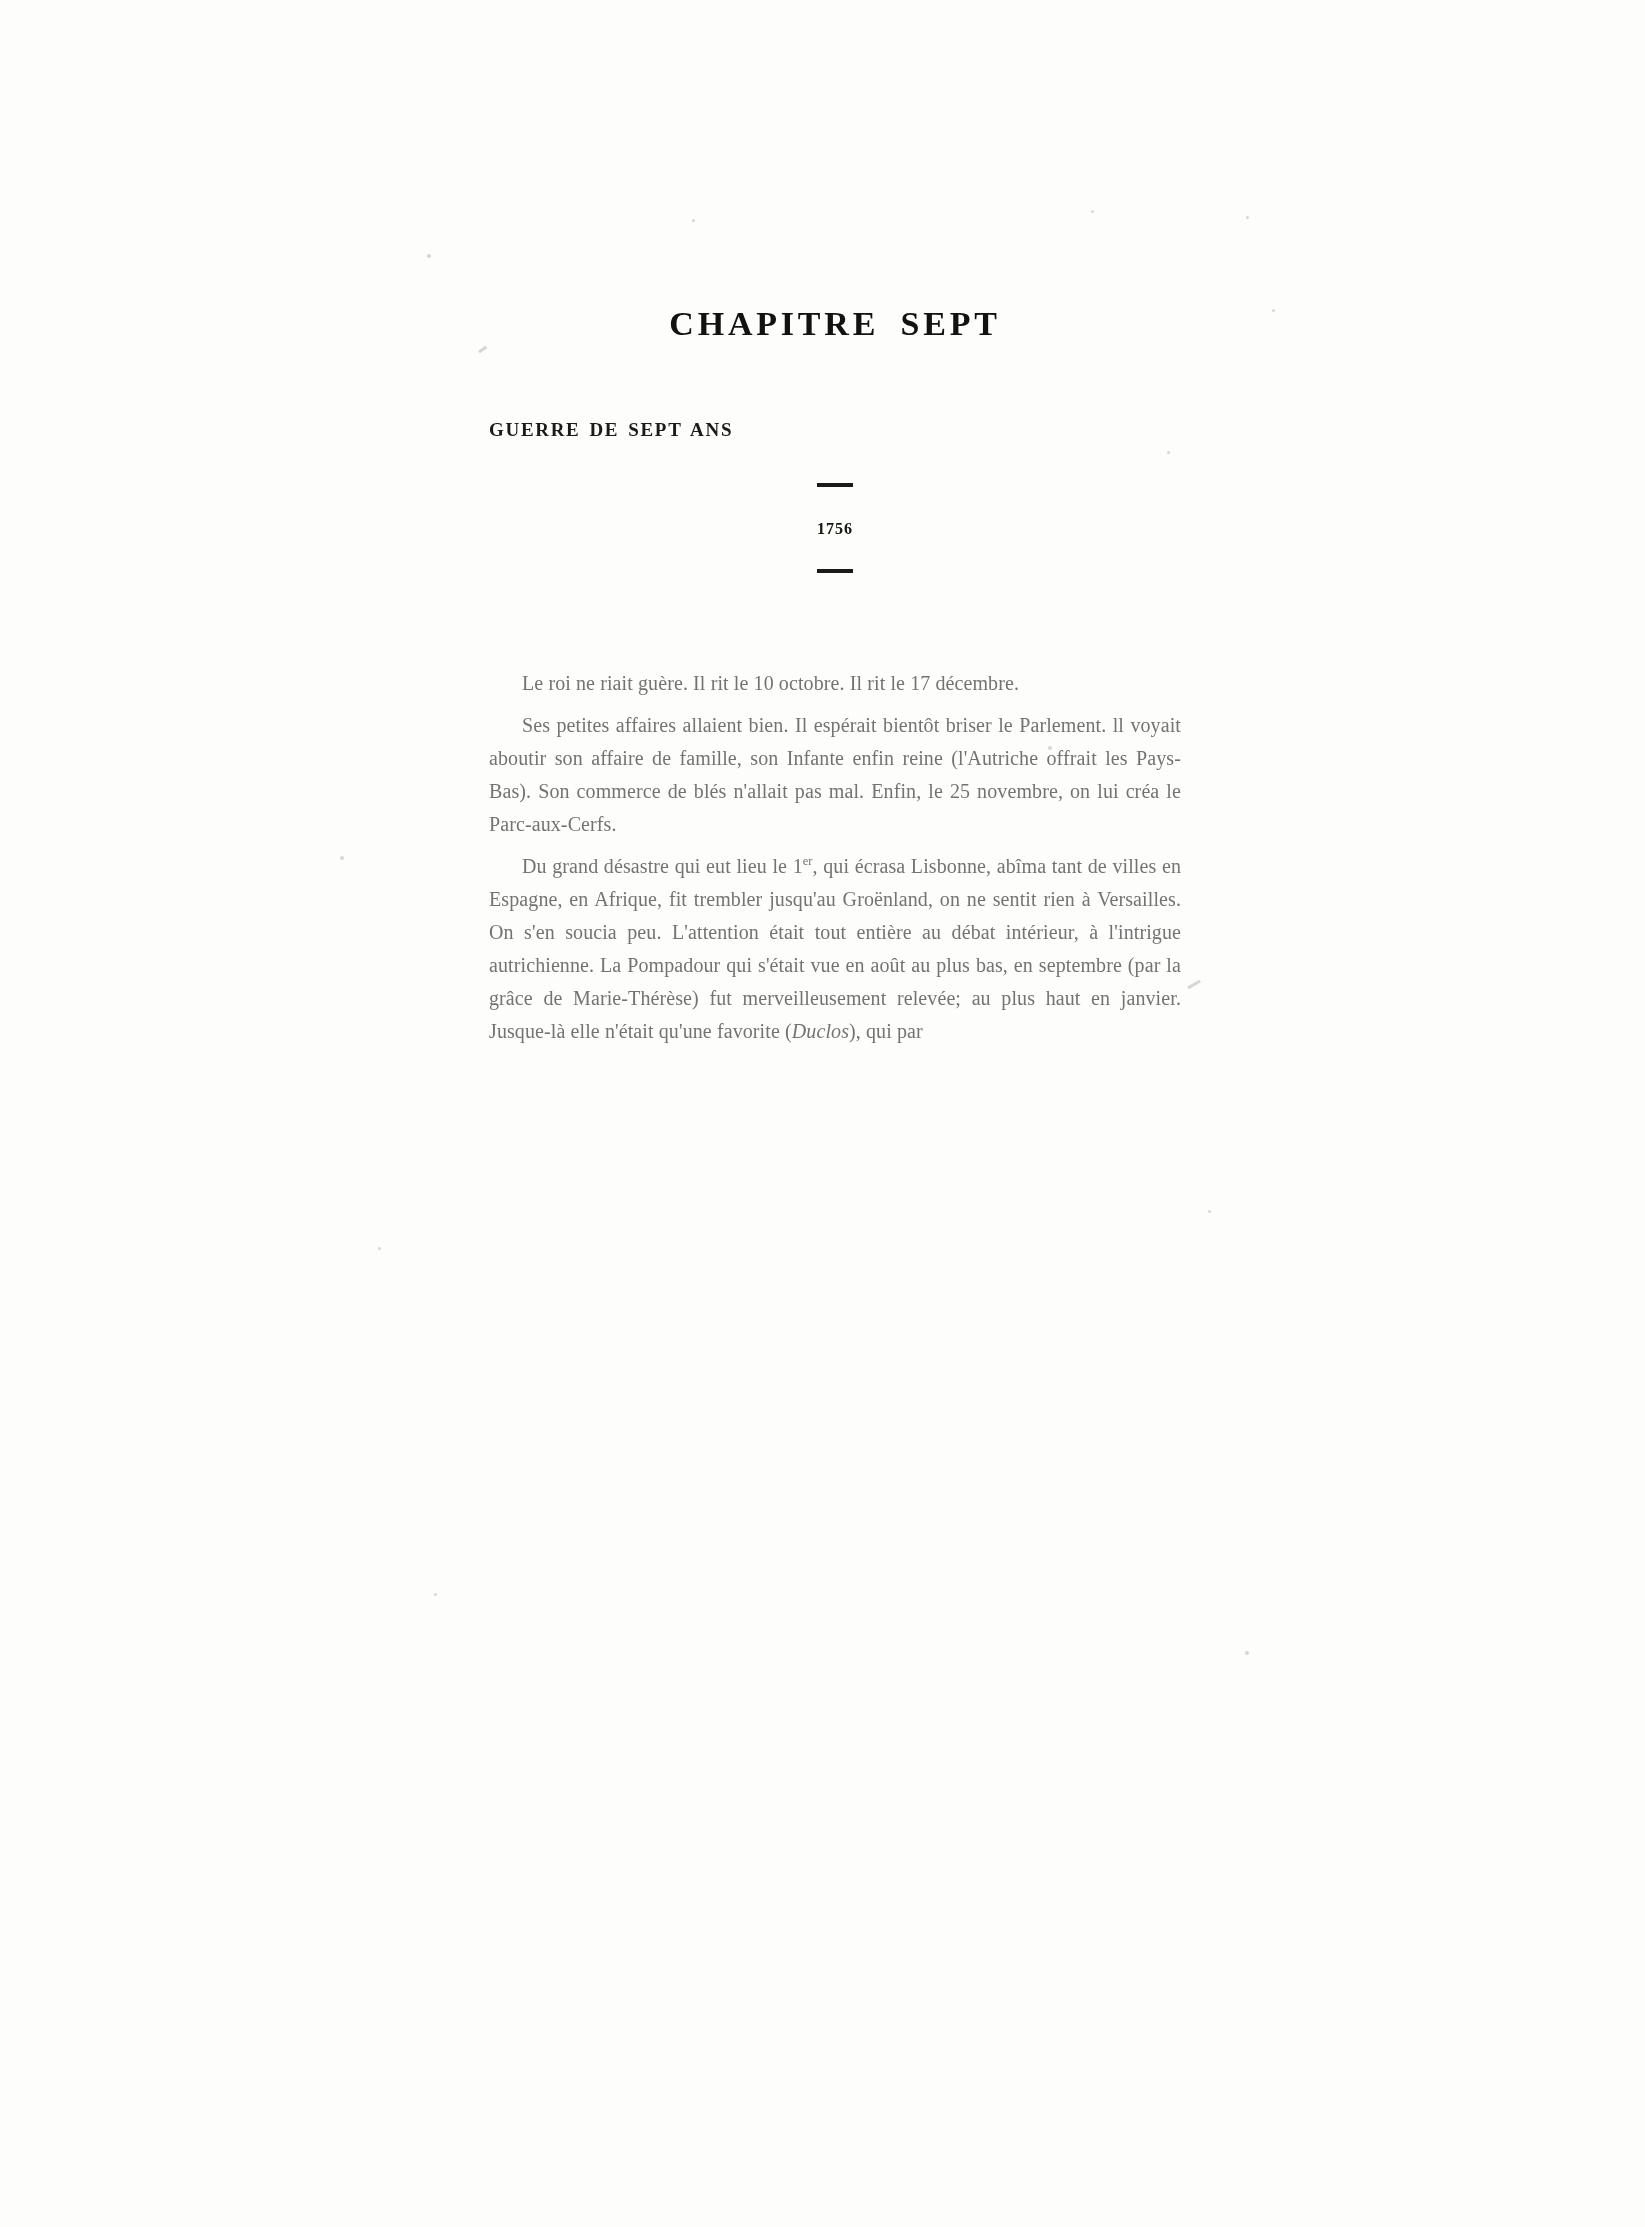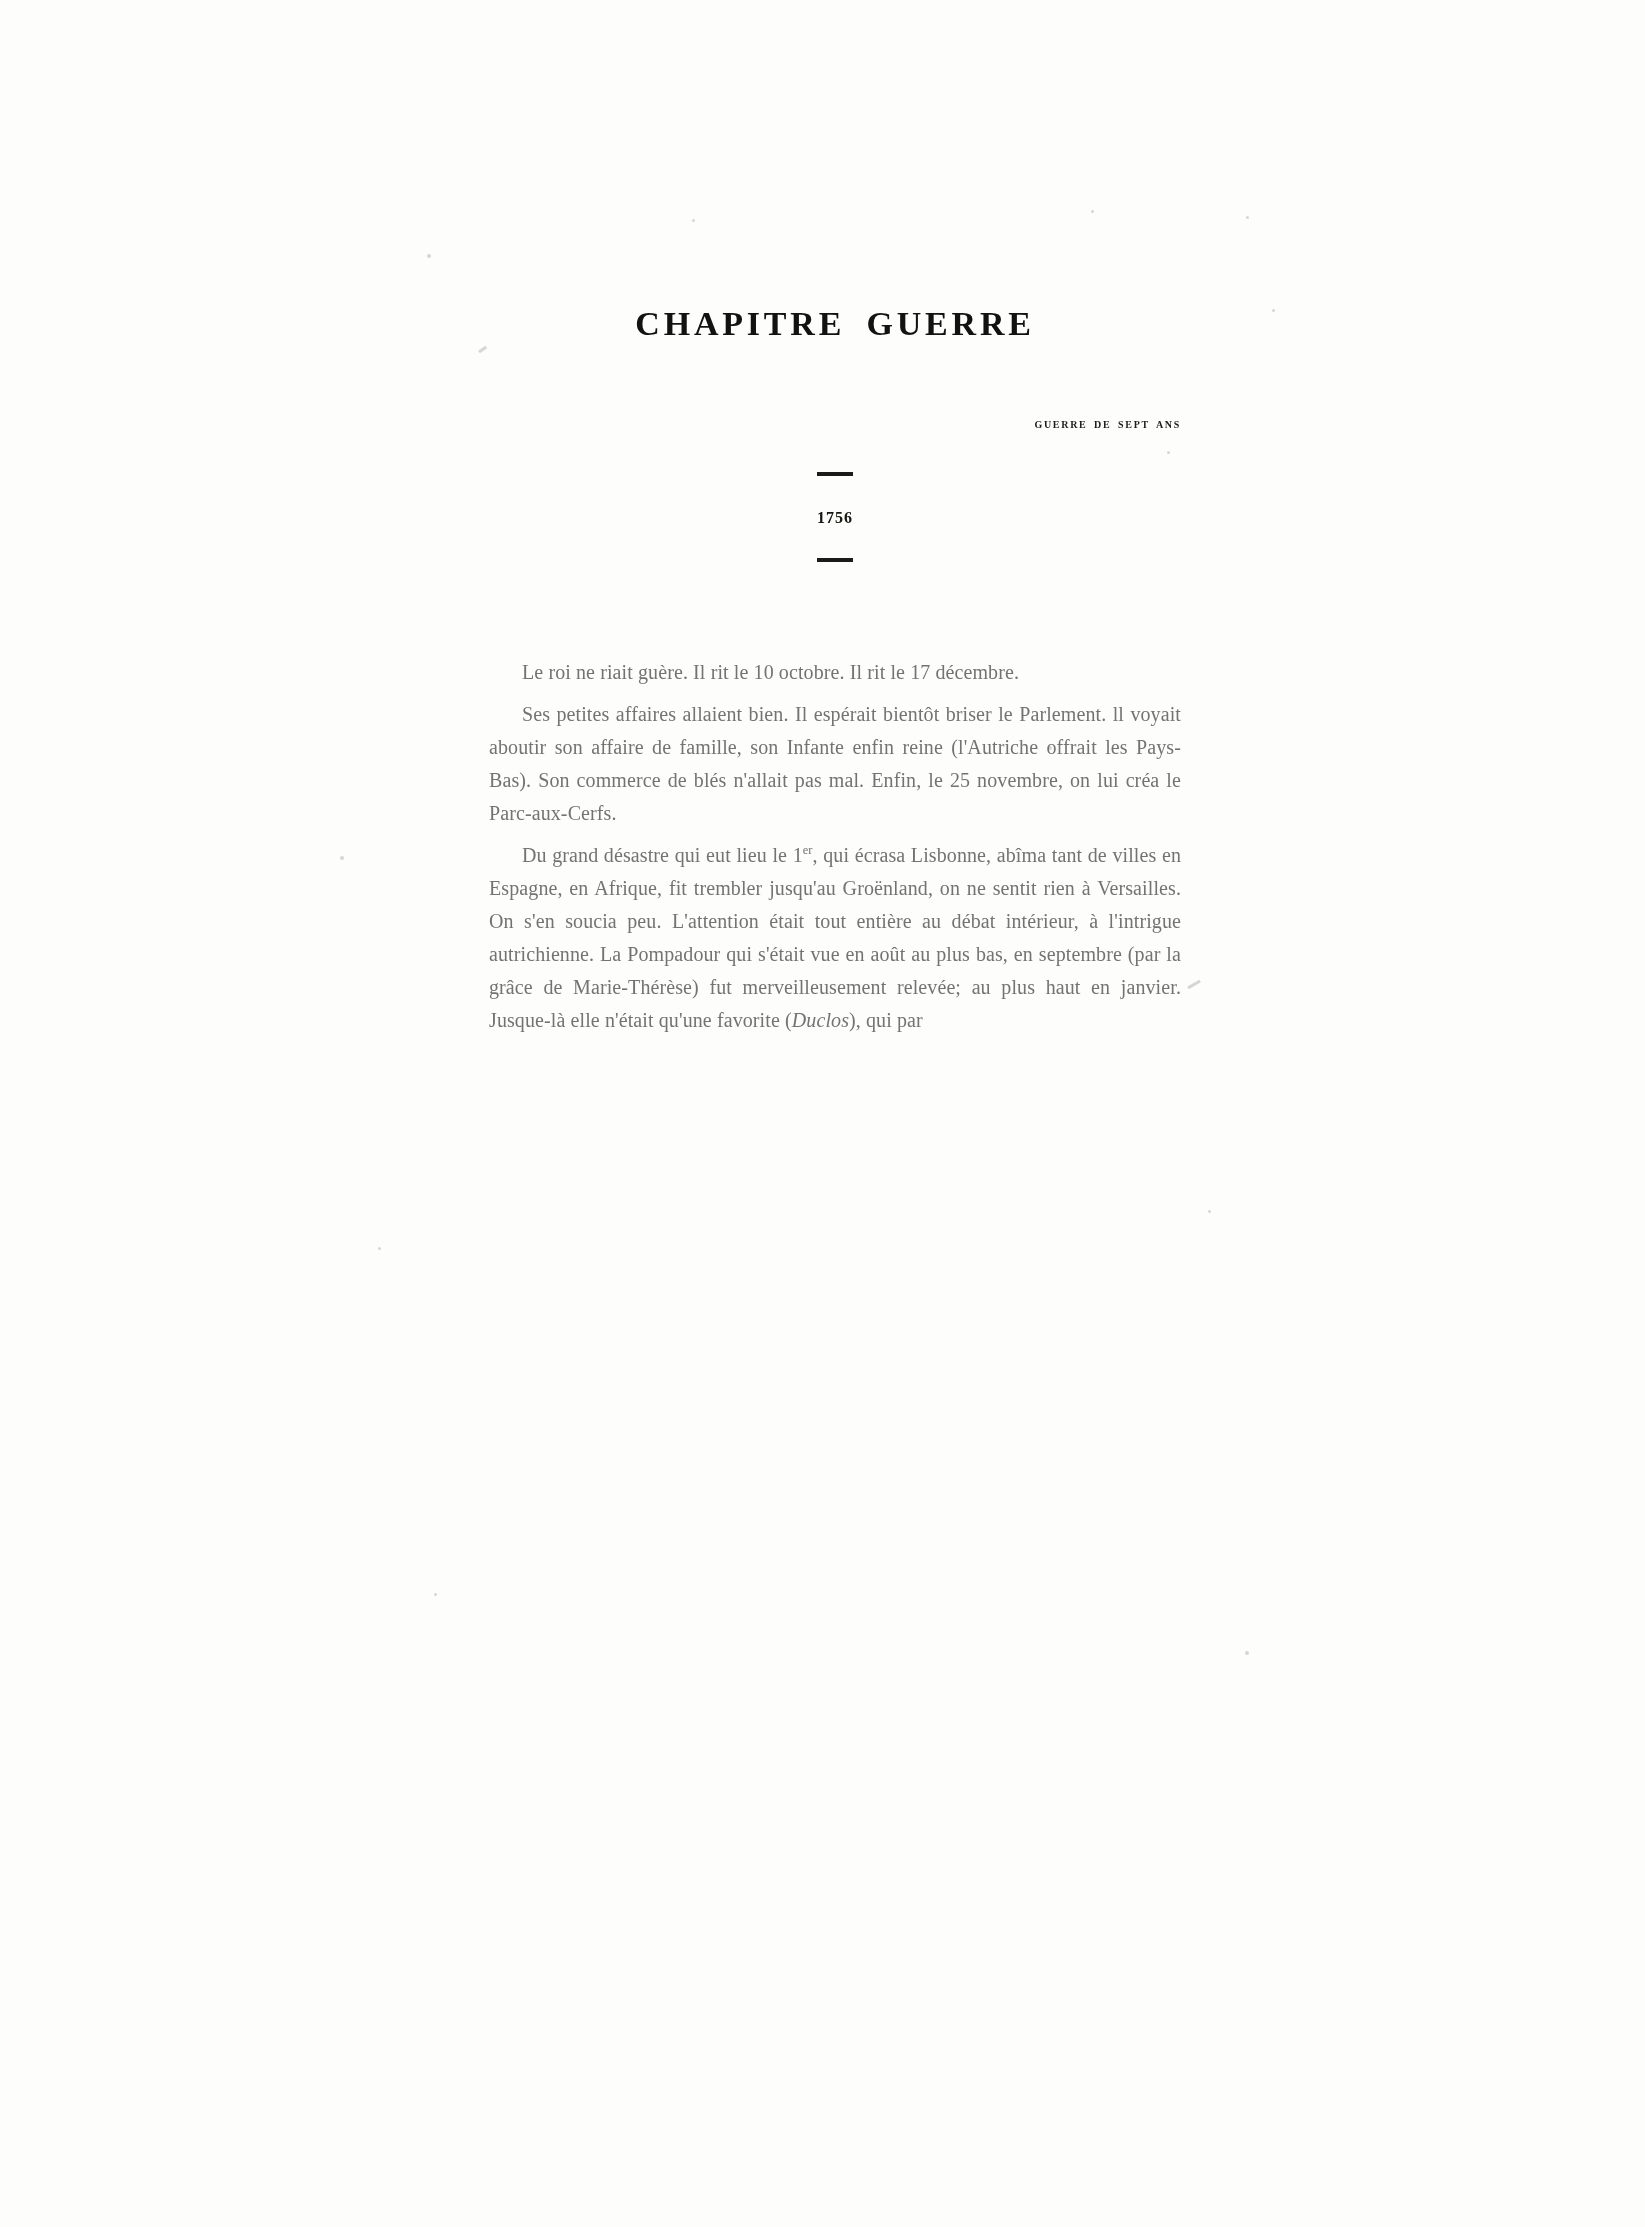--- a/index.html
+++ b/index.html
@@ -33,22 +33,22 @@
     text-align: center;
     font-size: 34px;
     letter-spacing: 3.8px;
     font-weight: 700;
     font-family: "Liberation Serif", serif;
     color: #121211;
     margin: 0 0 76px 0;
     word-spacing: 9px;
   }
   .chapter-subtitle {
-    text-align: right;
-    font-size: 10px;
+    text-align: left;
+    font-size: 19px;
     letter-spacing: 1.7px;
     font-weight: 700;
     margin: 0;
     color: #1b1b19;
     word-spacing: 2.5px;
   }
   .rule {
     width: 36px;
     height: 4.4px;
     background: #1b1b19;
@@ -103,21 +103,21 @@
   <div class="speck" style="left:1048px;top:746px;width:3.8px;height:3.8px;"></div>
   <div class="speck" style="left:378px;top:1247px;width:3.2px;height:3.2px;"></div>
   <div class="speck" style="left:1208px;top:1210px;width:3.2px;height:3.2px;"></div>
   <div class="speck" style="left:434px;top:1593px;width:3.2px;height:3.2px;"></div>
   <div class="speck" style="left:1245px;top:1651px;width:3.8px;height:3.8px;"></div>
   <div class="speck" style="left:478px;top:348px;width:9px;height:2.5px;transform:rotate(-35deg);border-radius:0.6px;"></div>
   <div class="speck" style="left:1187px;top:983px;width:14px;height:2.5px;transform:rotate(-30deg);border-radius:0.6px;"></div>
 
   <div class="content">
 
-    <h1 class="chapter-title">CHAPITRE GUERRE</h1>
+    <h1 class="chapter-title">CHAPITRE SEPT</h1>
 
     <h2 class="chapter-subtitle">GUERRE DE SEPT ANS</h2>
 
     <div class="rule"></div>
 
     <div class="year">1756</div>
 
     <div class="rule2"></div>
 
     <div class="body-text">

